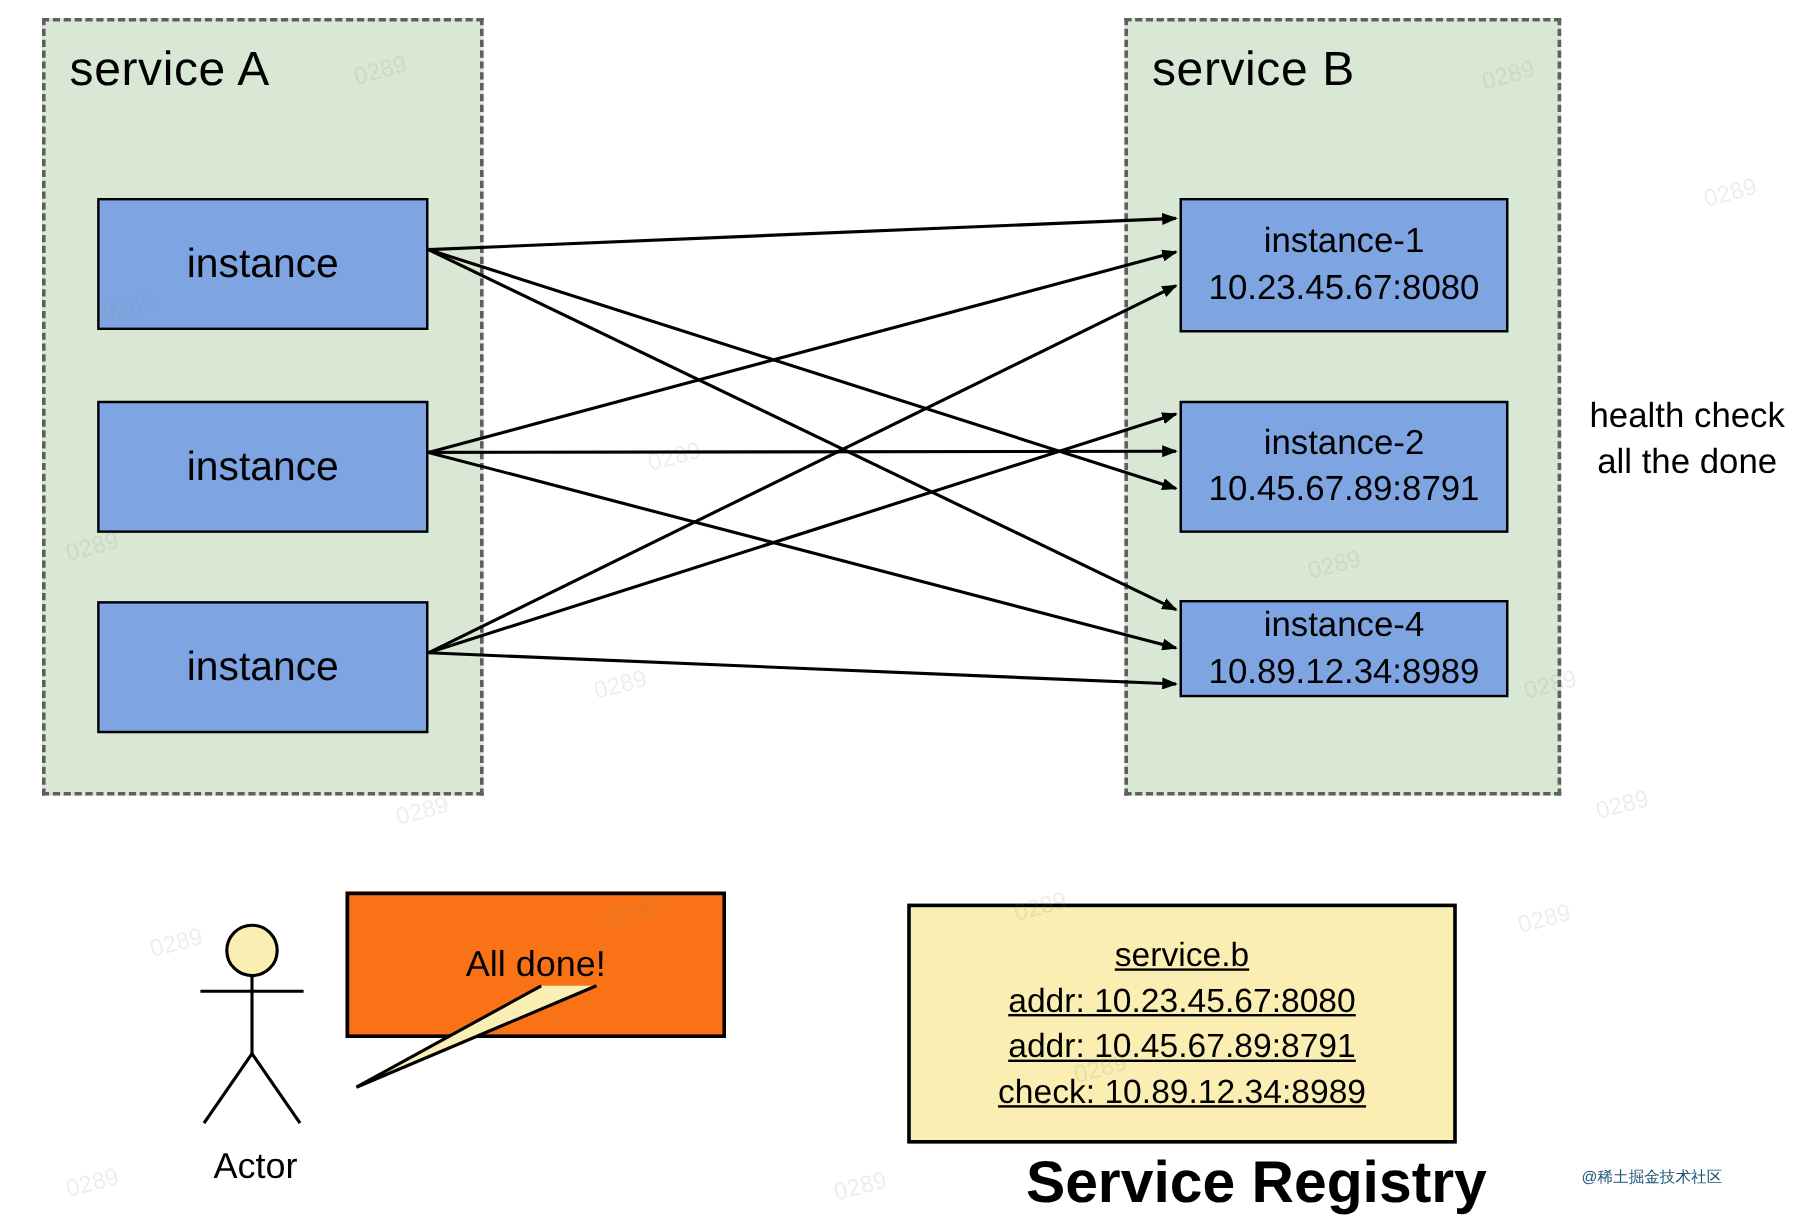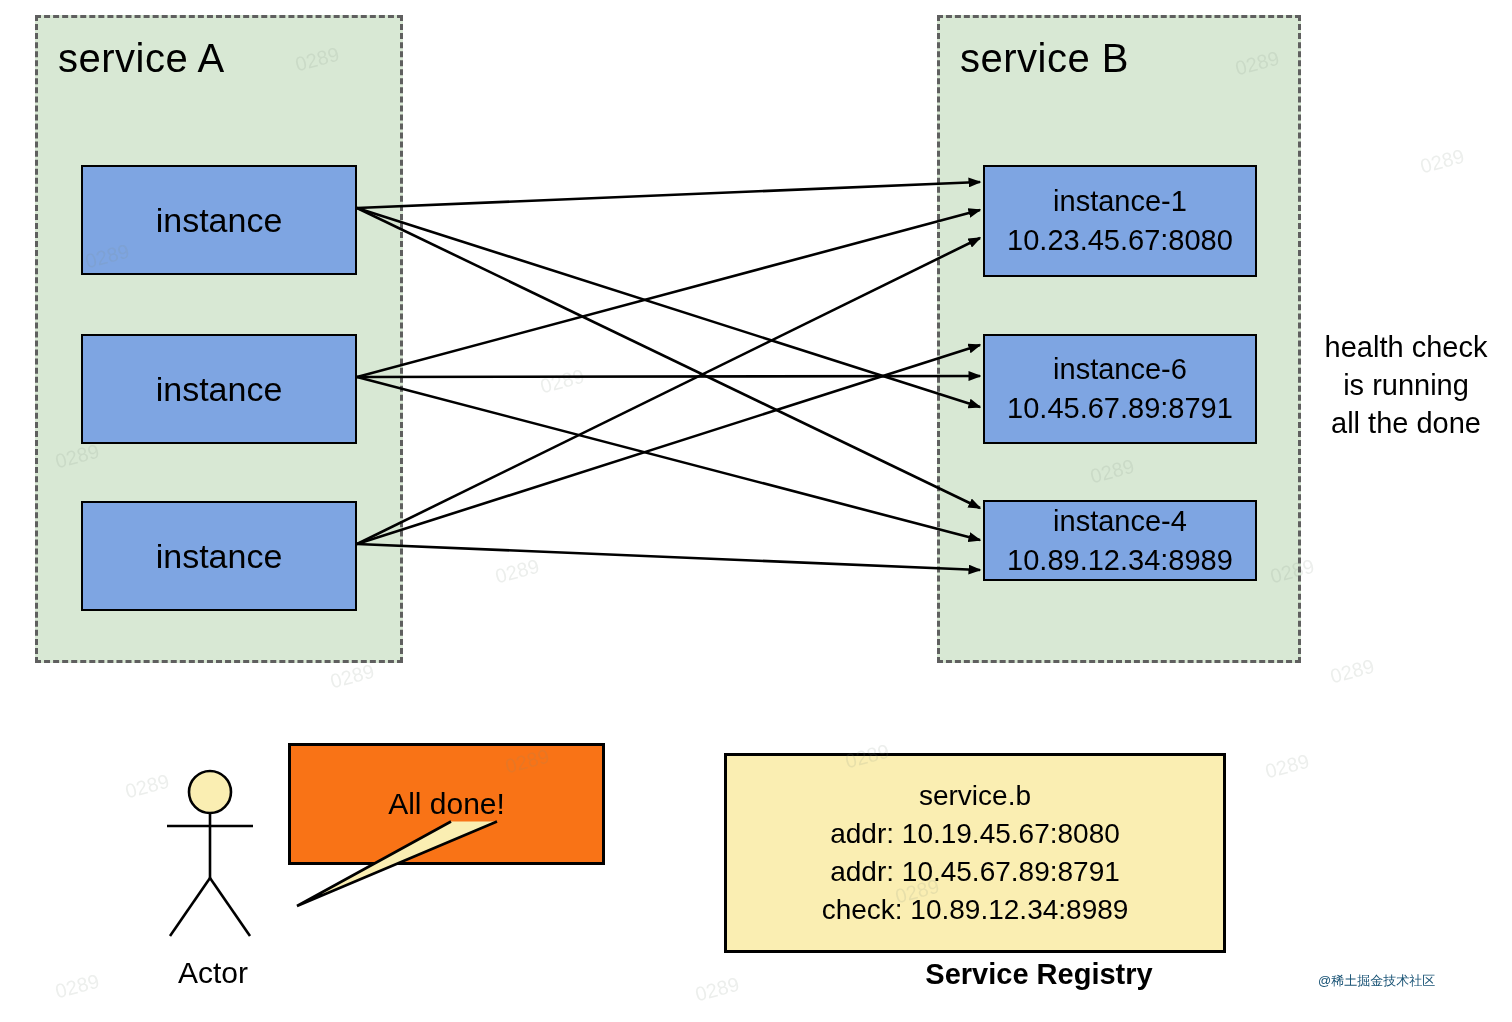--- a/index.html
+++ b/index.html
@@ -33,28 +33,28 @@
     font-size:29px;line-height:38px;
   }
   
   .bubble{
     position:absolute;left:288px;top:703px;width:317px;height:122px;
     background:#f97316;border:3px solid #000;box-sizing:border-box;
     display:flex;align-items:center;justify-content:center;font-size:30px;margin-top:40px;
   }
   
   .registry{
-    position:absolute;left:724px;top:753px;width:502px;height:200px;
+    position:absolute;left:756px;top:753px;width:458px;height:200px;
     background:#faeeb2;border:3px solid #000;box-sizing:border-box;
     display:flex;flex-direction:column;align-items:center;justify-content:center;
-    font-size:28px;line-height:38px;text-align:center;
+    font-size:28px;line-height:38px;text-align:center;text-decoration:underline;
   }
   .registry-caption{
-    position:absolute;left:839px;top:958px;width:400px;text-align:center;
-    font-size:29px;font-weight:600;
+    position:absolute;left:839px;top:958px;width:400px;text-align:right;
+    font-size:49px;font-weight:600;
   }
   .actor-label{
     position:absolute;left:153px;top:956px;width:120px;text-align:center;font-size:30px;
   }
   
   .wm-layer{position:absolute;inset:0;pointer-events:none;}
   .wm{
     position:absolute;font-size:20px;color:#7d8d7d;opacity:0.14;
     transform:rotate(-15deg);white-space:nowrap;
   }
@@ -82,41 +82,40 @@
   </div>
 
   <div class="group group-b">
     <div class="group-title">service B</div>
   </div>
   <div class="inst inst-b inst-b1">
     <span>instance-1</span>
     <span>10.23.45.67:8080</span>
   </div>
   <div class="inst inst-b inst-b2">
-    <span>instance-6</span>
+    <span>instance-2</span>
     <span>10.45.67.89:8791</span>
   </div>
   <div class="inst inst-b inst-b3">
     <span>instance-4</span>
     <span>10.89.12.34:8989</span>
   </div>
 
   <div class="health-note">
     <div>health check</div>
-    <div>is running</div>
     <div>all the done</div>
   </div>
 
   <div class="bubble">
     <span>All done!</span>
   </div>
 
   <div class="registry">
     <div>service.b</div>
-    <div>addr: 10.19.45.67:8080</div>
+    <div>addr: 10.23.45.67:8080</div>
     <div>addr: 10.45.67.89:8791</div>
     <div>check: 10.89.12.34:8989</div>
   </div>
   <div class="registry-caption">Service Registry</div>
 
   <div class="actor-label">Actor</div>
 
   <div class="wm-layer">
     <span class="wm" style="left:295px;top:48px">0289</span>
     <span class="wm" style="left:1235px;top:52px">0289</span>

